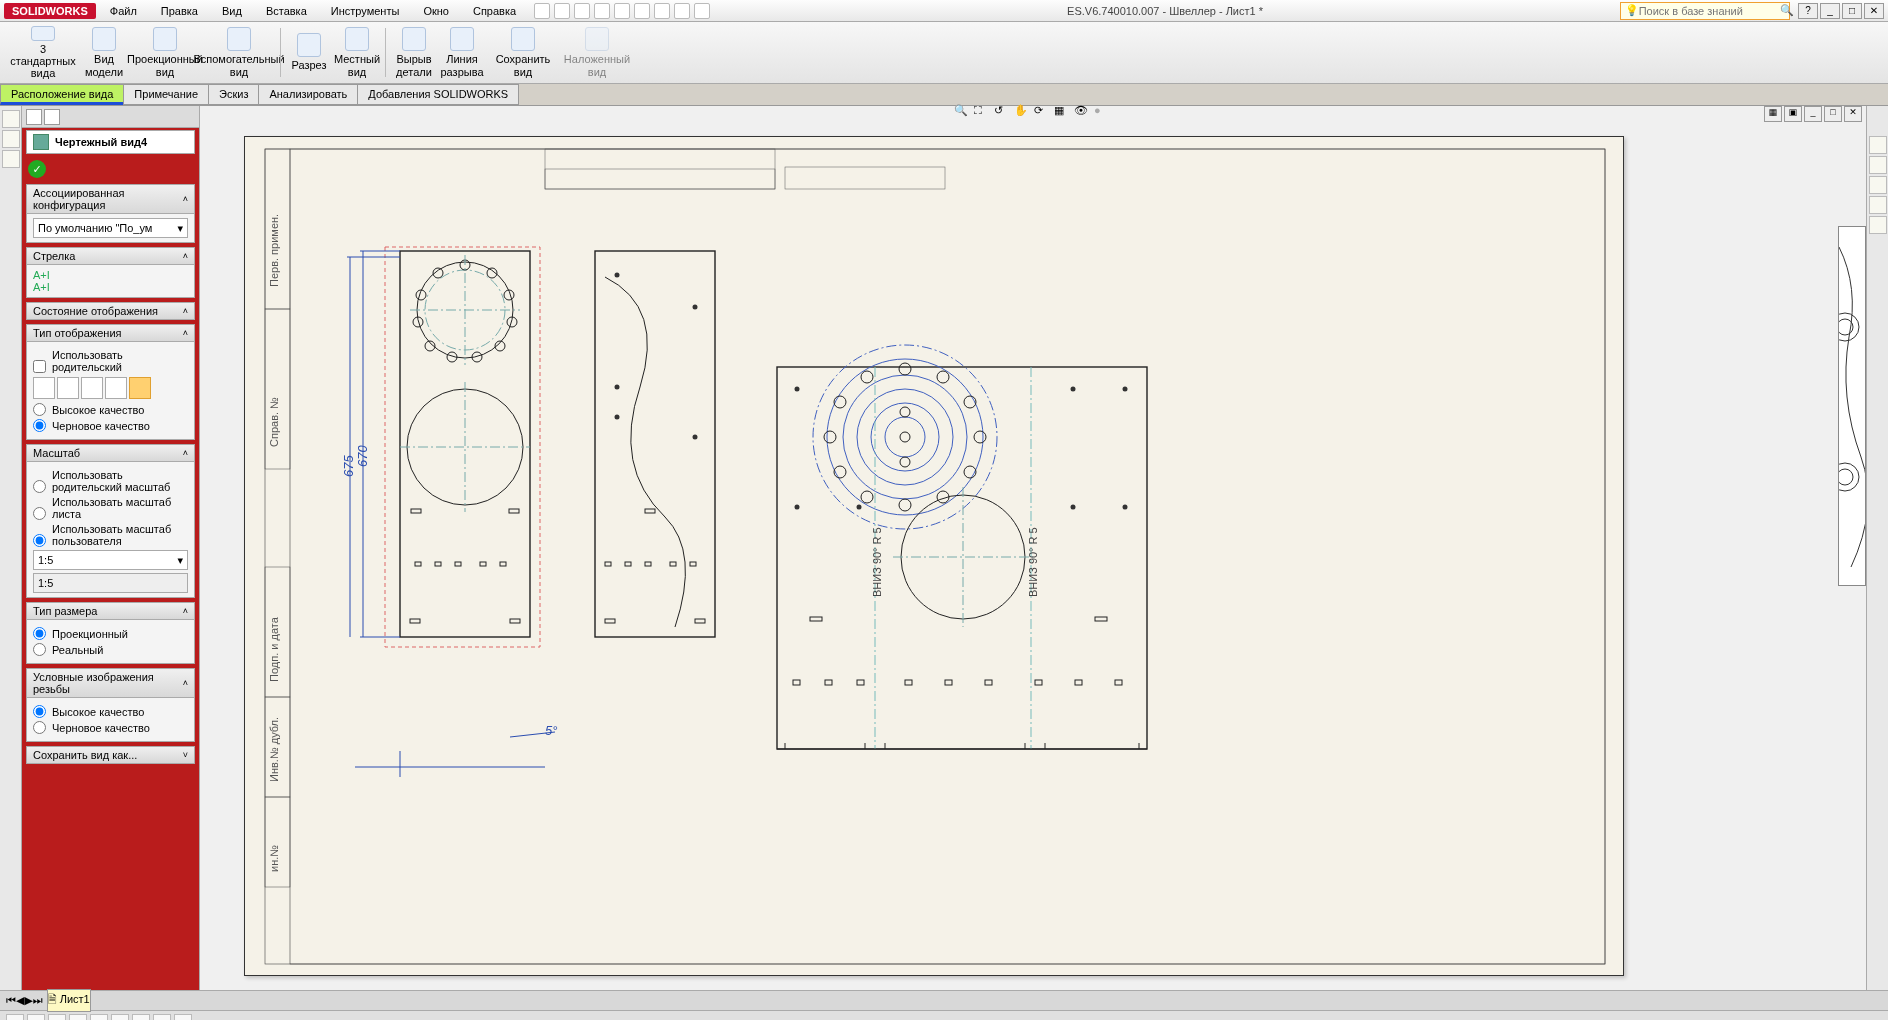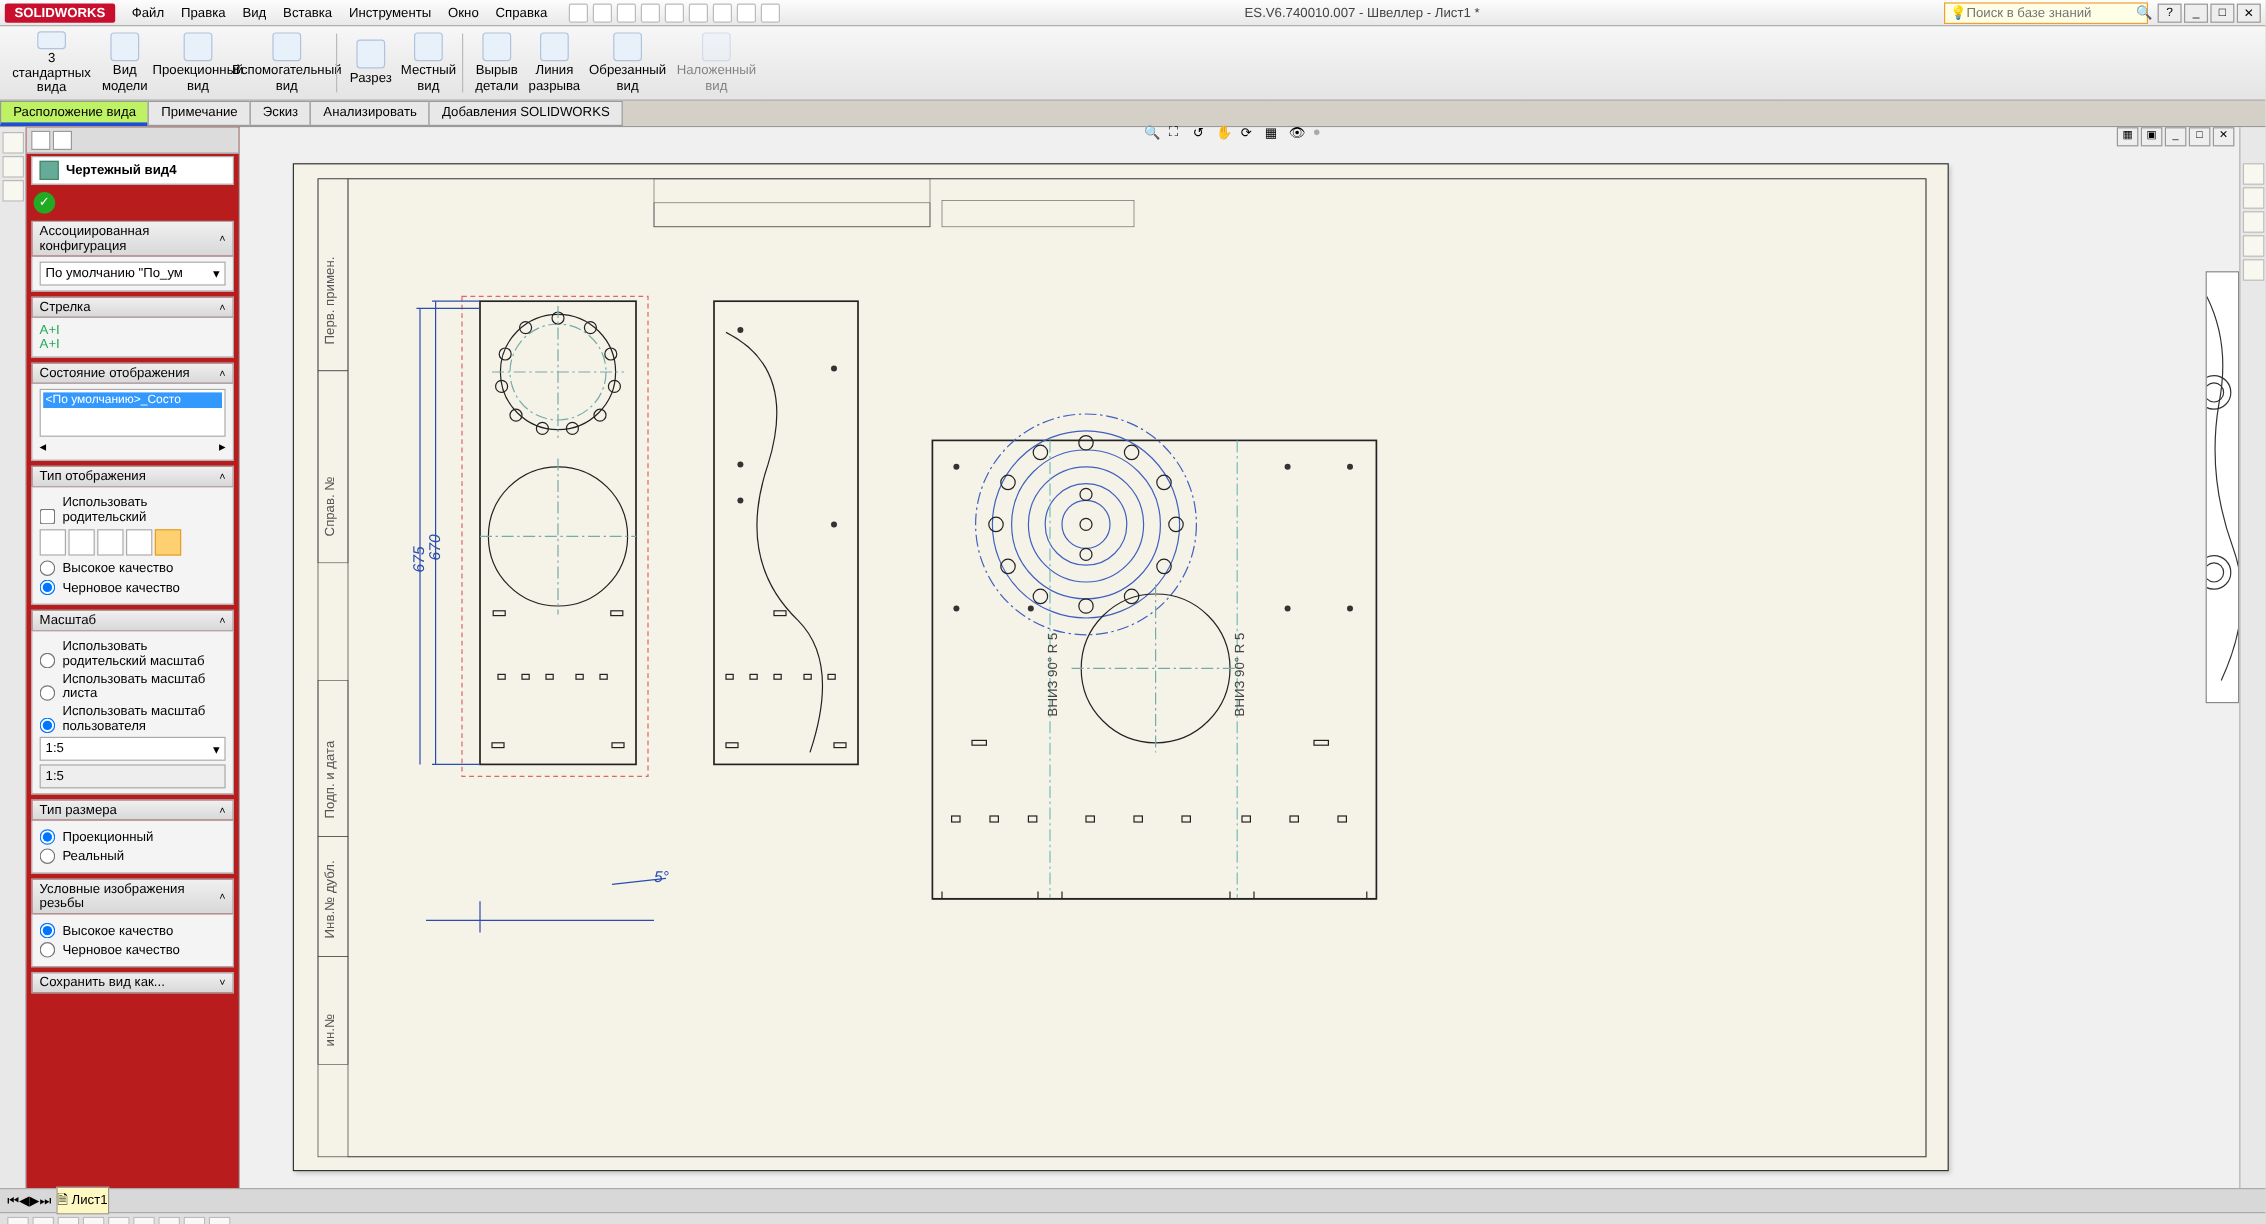--- a/index.html
+++ b/index.html
@@ -1,19 +1,19 @@
 <!DOCTYPE html>
 <html><head>
 <meta charset="utf-8">
 <style>
 *{box-sizing:border-box;margin:0;padding:0;font-family:Tahoma,Arial,sans-serif;font-size:11px;user-select:none}
 body{background:#d4d0c8;overflow:hidden;width:1888px;height:1020px;transform-origin:0 0}
 .titlebar{height:22px;background:linear-gradient(#fdfdfd,#e8e8e8);display:flex;align-items:center;padding:0 4px;border-bottom:1px solid #aaa}
 .logo{background:#c8102e;color:#fff;font-weight:bold;padding:2px 8px;font-size:10px;border-radius:2px;margin-right:8px}
-.menubar{display:flex;gap:2px}
+.menubar{display:flex;gap:12px}
 .menubar span{padding:2px 6px;cursor:default}
 .qat{display:flex;gap:4px;margin-left:12px;align-items:center}
 .qat-ico{width:16px;height:16px;border:1px solid #bbb;border-radius:2px;background:#fff}
 .doctitle{flex:1;text-align:center;color:#444}
 .searchbox{width:170px;height:18px;border:1px solid #f0a030;background:#ffffe8;display:flex;align-items:center;padding:0 4px}
 .winbtns{display:flex;gap:2px;margin-left:8px}
 .winbtns div{width:20px;height:16px;border:1px solid #999;display:flex;align-items:center;justify-content:center;background:#eee;font-size:10px}
 .ribbon{height:62px;background:linear-gradient(#f7f7f7,#e4e4e4);display:flex;padding:2px 6px;border-bottom:1px solid #aaa}
 .rbtn{display:flex;flex-direction:column;align-items:center;justify-content:center;width:74px;padding:2px;text-align:center;line-height:1.1}
 .rbtn .ric{width:24px;height:24px;border:1px solid #b0c4de;background:#e8f0fa;border-radius:3px;margin-bottom:2px}
@@ -137,21 +137,21 @@
       <span style="white-space:pre-line">Вырыв
 детали</span>
     </div>
  <div class="rbtn sm">
       <div class="ric"></div>
       <span style="white-space:pre-line">Линия
 разрыва</span>
     </div>
  <div class="rbtn">
       <div class="ric"></div>
-      <span style="white-space:pre-line">Обрезанный
+      <span style="white-space:pre-line">Сохранить
 вид</span>
     </div>
  <div class="rbtn" style="opacity:.45">
       <div class="ric"></div>
       <span style="white-space:pre-line">Наложенный
 вид</span>
     </div>
 </div>
 
 <div class="tabbar">
@@ -202,29 +202,20 @@
      <div style="color:#2a5">A+I</div>
      <div style="color:#2a5">A+I</div>
    </div>
   </div>
 
   <div class="sect">
    <div class="sect-h">
           <span>Состояние отображения</span>
           <span class="chev">˄</span>
         </div>
-   <div class="sect-b">
-     <div class="listbx">
-            <div class="selrow">&lt;По умолчанию&gt;_Состо</div>
-          </div>
-     <div style="display:flex;justify-content:space-between;margin-top:2px">
-            <span>◂</span>
-            <span>▸</span>
-          </div>
-   </div>
   </div>
 
   <div class="sect">
    <div class="sect-h">
           <span>Тип отображения</span>
           <span class="chev">˄</span>
         </div>
    <div class="sect-b">
     <label class="radio-row">
             <input type="checkbox" style="">

